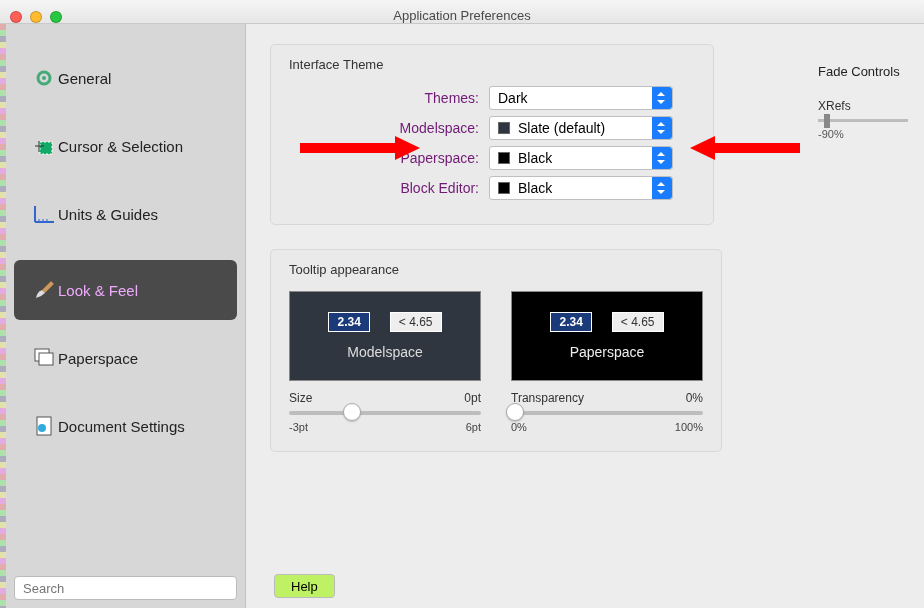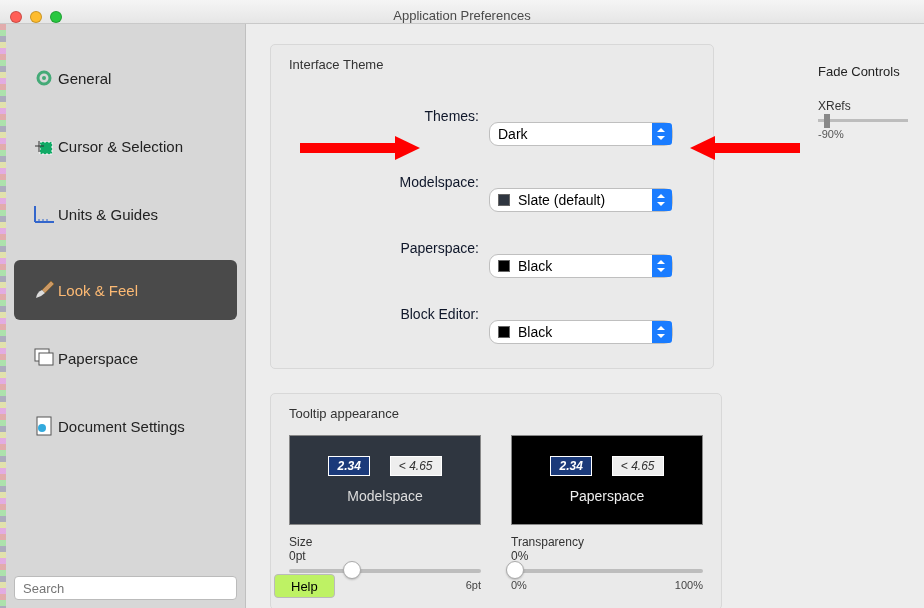--- a/index.html
+++ b/index.html
@@ -12,52 +12,52 @@
 .dot.yellow { background: #febc2e; }
 .dot.green { background: #28c840; }
 .title { position: absolute; left: 0; right: 0; text-align: center; font-size: 13px; color: #4a4a4a; pointer-events: none; }
 
 .main { display: flex; height: calc(100% - 24px); }
 
 .leftcolor { width: 6px; background: repeating-linear-gradient(#c33 0 6px,#3c3 6px 12px,#336 12px 18px,#cc3 18px 24px,#c3c 24px 30px); opacity:.35; }
 
 .sidebar { width: 240px; background: #d7d7d7; display: flex; flex-direction: column; padding-top: 20px; border-right: 1px solid #c0c0c0; }
 .side-item { display: flex; align-items: center; padding: 18px 16px; font-size: 15px; color: #222; cursor: pointer; border-radius: 6px; margin: 4px 8px; }
-.side-item.active { background: #4a4a4a; color: #fdba74; margin-top: 12px; }
+.side-item.active { background: #4a4a4a; color: #f0abfc; margin-top: 12px; }
 .side-icon { width: 28px; height: 24px; display:flex; align-items:center; justify-content:center; }
 
 .search { margin-top: auto; margin: auto 8px 8px 8px; }
 .search input { width: 100%; height: 24px; border: 1px solid #bbb; border-radius: 4px; padding: 2px 8px; font-size: 13px; background: #fff; }
 
 .content { flex: 1; padding: 20px 24px; position: relative; overflow: hidden; }
 
 .group { background: #eaeaea; border: 1px solid #d8d8d8; border-radius: 5px; padding: 12px 18px 18px 18px; margin-bottom: 24px; }
 .group-title { font-size: 13px; color: #333; margin-bottom: 14px; }
 
 .row { display: flex; align-items: center; margin: 6px 0; }
-.row-label { width: 200px; text-align: right; padding-right: 10px; font-size: 14px; color: #0f172a; }
-.select { flex: 0 0 184px; height: 24px; background: #fff; border: 1px solid #bfbfbf; border-radius: 9px; display: flex; align-items: center; padding: 0 4px 0 8px; font-size: 14px; position: relative; cursor: pointer; margin-top: 36px; }
+.row-label { width: 200px; text-align: right; padding-right: 10px; font-size: 14px; color: #701a75; }
+.select { flex: 0 0 184px; height: 24px; background: #fff; border: 1px solid #bfbfbf; border-radius: 3px; display: flex; align-items: center; padding: 0 4px 0 8px; font-size: 14px; position: relative; cursor: pointer; }
 .select .swatch { width: 12px; height: 12px; background: #000; margin-right: 8px; border:1px solid #666;}
 .select .caret { position:absolute; right:0; top:0; bottom:0; width:20px; background:#1a7cff; border-radius: 0 3px 3px 0; }
 .select .caret::before, .select .caret::after { content:""; position:absolute; left:5px; width:0;height:0; border-left:4px solid transparent; border-right:4px solid transparent;}
 .select .caret::before { top:5px; border-bottom:4px solid #fff; }
 .select .caret::after { bottom:5px; border-top:4px solid #fff; }
 
 .previews { display:flex; gap: 30px; margin-top:4px; }
 .preview-block { flex:1; }
 .preview { height: 90px; display:flex; flex-direction:column; align-items:center; justify-content:center; font-size:13px; border:1px solid #888;}
 .preview.ms { background:#2f3640; color:#ddd; }
 .preview.ps { background:#000; color:#eee; }
-.preview .boxes { display:flex; gap:20px; margin-bottom:12px;font-style:italic;}
+.preview .boxes { display:flex; gap:20px; margin-bottom:12px;}
 .preview .num { padding:2px 8px; font-size:12px; border:1px solid #fff; }
 .preview .num.a { background:#1b3a7a; color:#fff; font-weight:bold;}
 .preview .num.b { background:#eee; color:#333; }
 .preview .lbl { font-size:14px; }
 
-.slider-row { display:flex; justify-content:space-between; font-size:12px; color:#333; margin-top:10px;flex-direction:column; }
+.slider-row { display:flex; justify-content:space-between; font-size:12px; color:#333; margin-top:10px; }
 .slider-track { height:4px; background:#bdbdbd; border-radius:2px; margin:6px 0; position:relative; }
 .slider-thumb { width:18px; height:18px; background:#fff; border:1px solid #aaa; border-radius:50%; position:absolute; top:-8px; transform:translateX(-50%); box-shadow:0 1px 2px rgba(0,0,0,.2);}
 .slider-ticks { display:flex; justify-content:space-between; font-size:11px; color:#444; }
 
 .fade-panel { position:absolute; right:0; top:40px; width:110px; font-size:13px; padding-left: 4px;}
 .fade-title { font-size:13px; color:#222; margin-bottom:20px; }
 .fade-item { font-size:12px; margin-bottom:6px; color:#333; }
 .fade-track { width: 90px; height:3px; background:#bdbdbd; margin:6px 0; position:relative;}
 .fade-thumb { width:6px; height:14px; background:#888; position:absolute; top:-5px; }
 .fade-val { font-size:11px; color:#555; }

